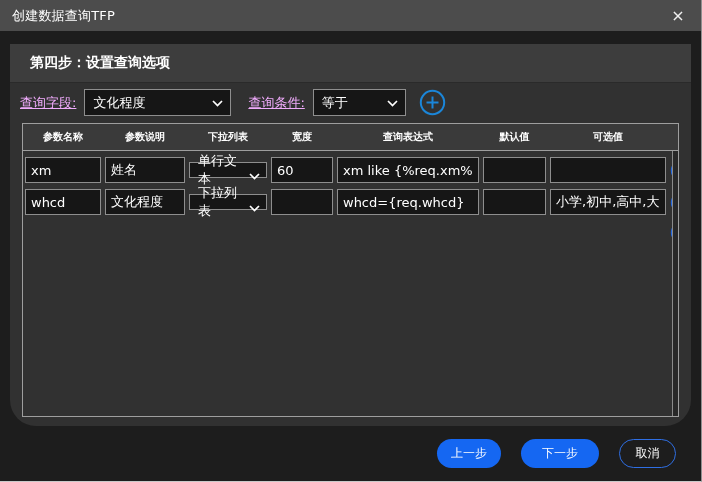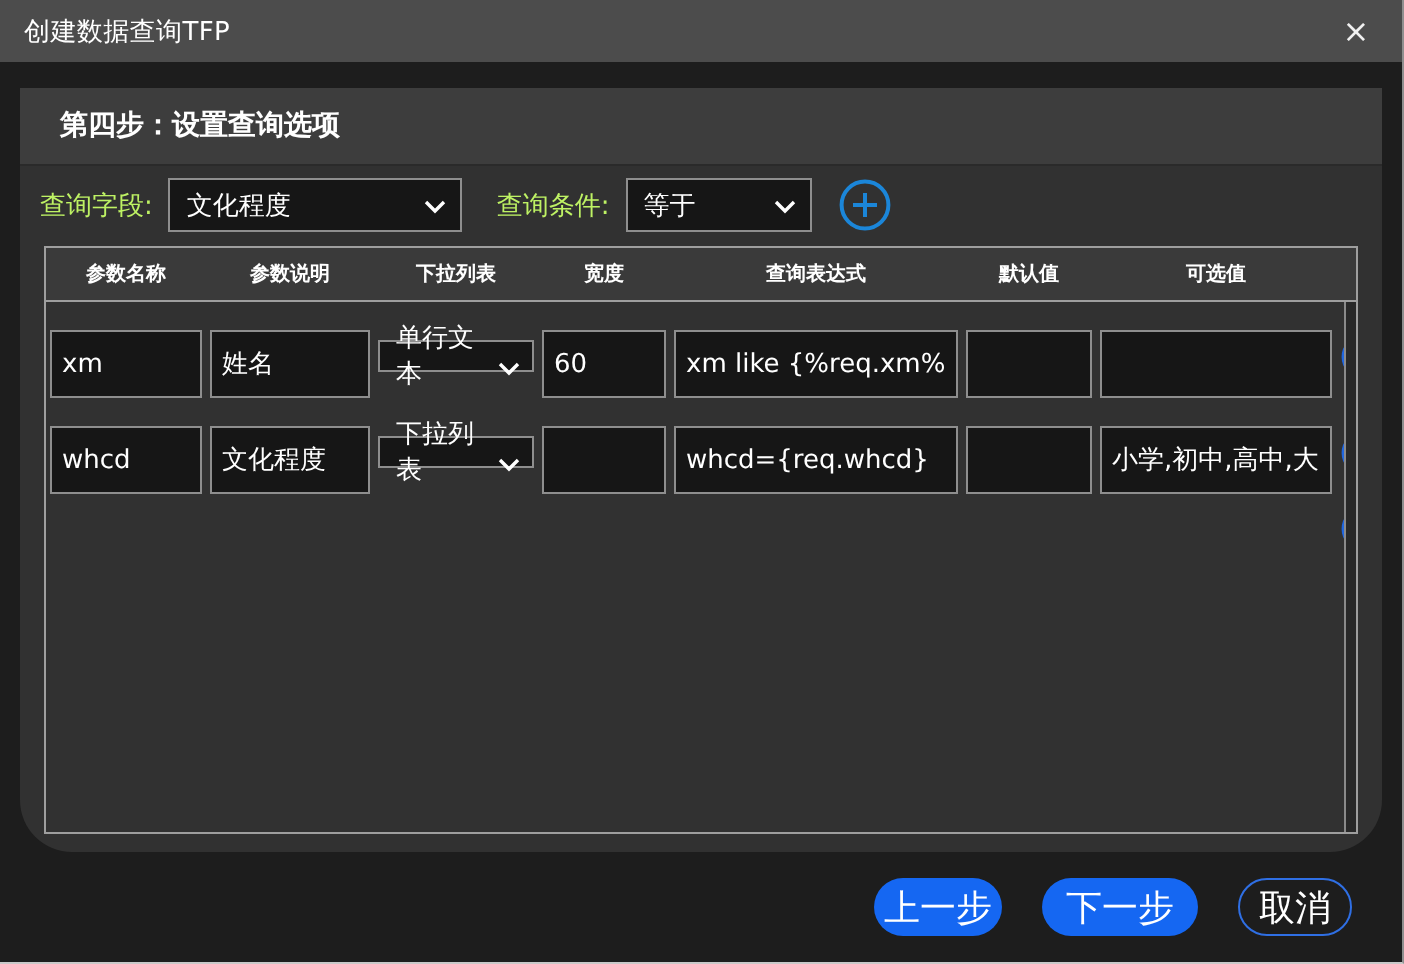--- a/index.html
+++ b/index.html
@@ -33,21 +33,21 @@
   .panel-header {
     height:39px; background:#3d3d3d; border-bottom:1px solid #2a2a2a;
     display:flex; align-items:center; padding-left:20px;
     color:#ffffff; font-size:14px; font-weight:bold;
   }
 
   
   .query-bar {
     height:39px; display:flex; align-items:center; padding-left:10px;
   }
-  .q-label { color:#bef264; font-size:13px; margin-right:8px; white-space:nowrap; }
+  .q-label { color:#f0abfc; font-size:13px; margin-right:8px; white-space:nowrap;text-decoration:underline; }
   .q-label2 { margin-left:17px; }
   .select {
     position:relative; height:27px; background:#161616;
     border:1px solid #8e8e8e; color:#ffffff; font-size:13px;
     display:flex; align-items:center; padding:0 22px 0 8px; cursor:default;
   }
   .select .chev { position:absolute; right:7px; top:10px; }
   .sel-field { width:147px; }
   .sel-cond  { width:93px; }
   .icon-btn { display:flex; align-items:center; justify-content:center; margin-left:13px; cursor:default; }
@@ -62,41 +62,41 @@
     grid-template-columns:76px 80px 78px 62px 142px 63px 116px 1fr;
     column-gap:4px; padding-left:2px;
   }
   .thead {
     height:27px; background:#3a3a3a; border-bottom:1px solid #9e9e9e;
     align-items:center;
   }
   .th { color:#ffffff; font-size:10px; font-weight:bold; text-align:center; white-space:nowrap; overflow:hidden; }
   .trow { margin-top:6px; align-items:center; }
   .cellfield {
-    width:100%; height:34px; background:#161616; border:1px solid #8e8e8e;
+    width:100%; height:26px; background:#161616; border:1px solid #8e8e8e;
     color:#ffffff; font-size:13px; padding:0 5px;
-    font-family:"DejaVu Sans","Liberation Sans",sans-serif; outline:none;margin-top:8px;
+    font-family:"DejaVu Sans","Liberation Sans",sans-serif; outline:none;
   }
   .cellsel { height:16px; padding-right:20px; }
   .cellsel .chev { top:10px; right:6px; }
   .minus-cell { display:flex; justify-content:center; padding-right:8px; }
   .scroll-strip {
     position:absolute; top:27px; right:0; bottom:0; width:6px;
     background:#282828; border-left:1px solid #8a8a8a;
   }
 
   
   .footer {
     position:absolute; left:0; right:0; bottom:0; height:55px;
     display:flex; align-items:center; justify-content:flex-end;
     padding-right:25px; gap:20px;
   }
   .btn {
     height:29px; border-radius:15px; border:none;
-    color:#ffffff; font-size:18px; cursor:default;
+    color:#ffffff; font-size:12px; cursor:default;
     font-family:"DejaVu Sans","Liberation Sans",sans-serif;
     display:flex; align-items:center; justify-content:center;
   }
   .btn-blue { background:#1567f2; }
   .btn-prev { width:64px; }
   .btn-next { width:78px; }
   .btn-cancel { width:57px; background:#1d1d1d; border:1px solid #2f6fe4; }
 </style>
 </head>
 <body>

